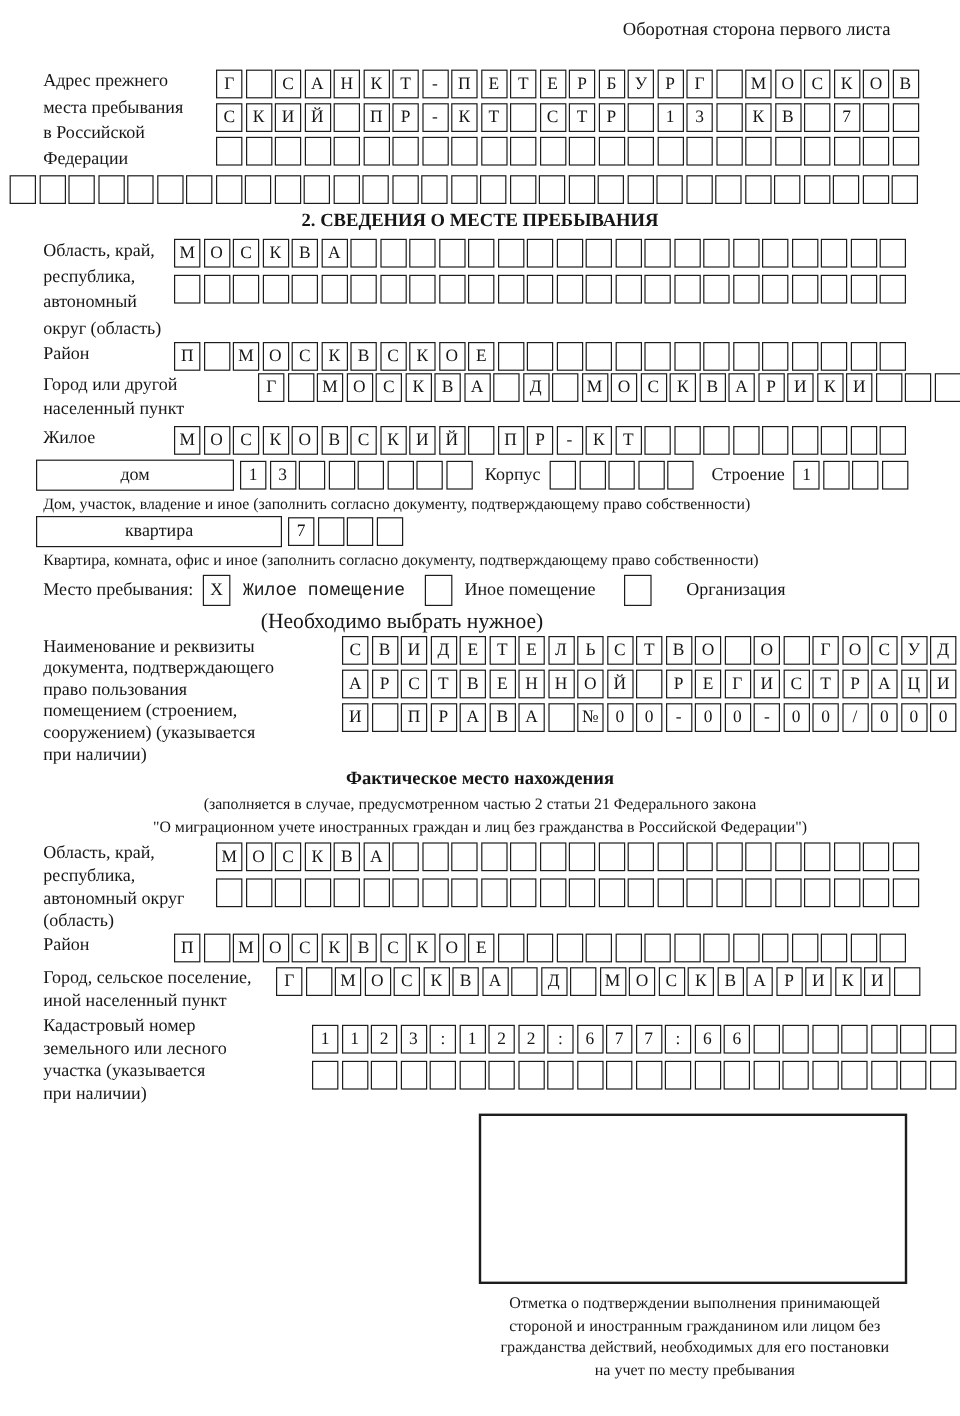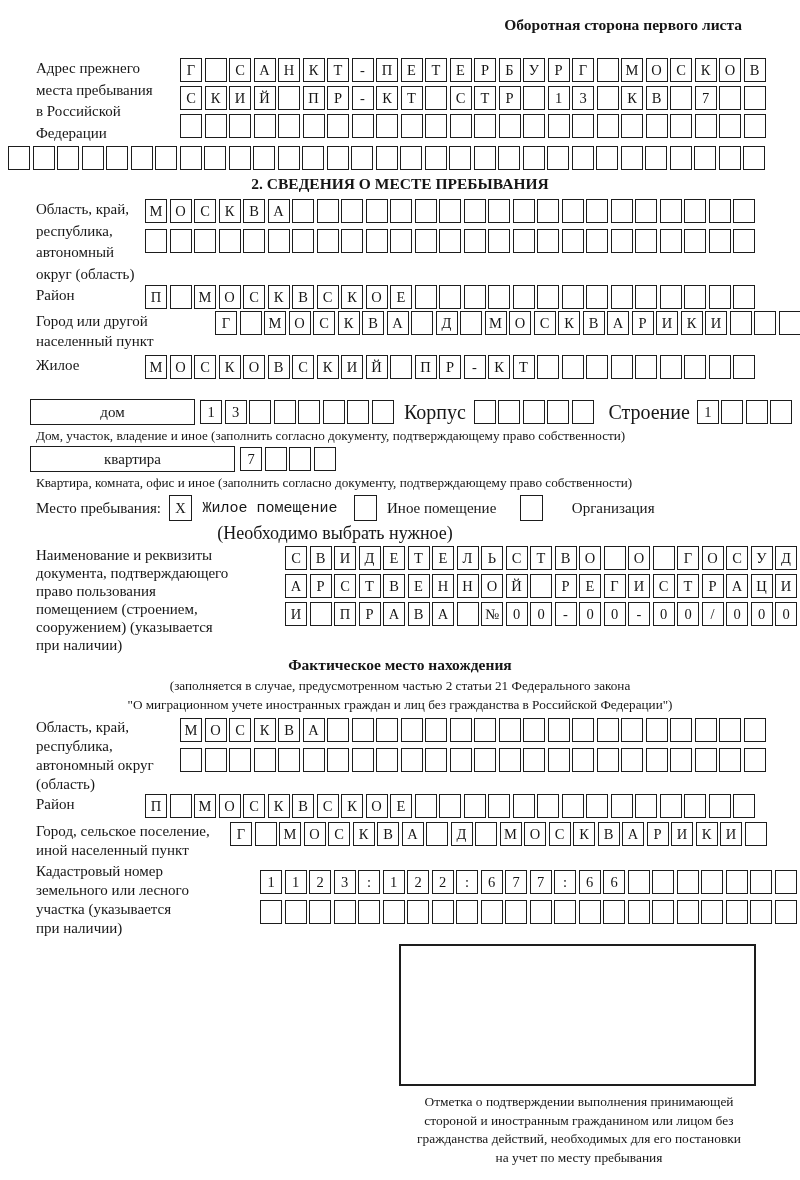--- a/index.html
+++ b/index.html
@@ -1,47 +1,47 @@
 <!DOCTYPE html>
 <html><head>
 <meta charset="utf-8">
 <style>
   html,body{margin:0;padding:0;background:#ffffff;}
   .page{
     position:relative;width:800px;height:1180px;background:#ffffff;
     color:#161616;font-family:"Liberation Serif","DejaVu Serif",serif;
     overflow:hidden;
   }
-  .side-title{margin:16px 58px 0 0;text-align:right;font-size:15.5px;font-weight:bold;}
+  .side-title{margin:16px 58px 0 0;text-align:right;font-size:15.5px;}
   .frow{display:flex;align-items:flex-start;}
   .flabel{margin-left:36px;flex:0 0 auto;font-size:15px;line-height:21.5px;}
   .flabel span{display:block;}
   .lw144{width:144px;} .lw109{width:109px;} .lw214{width:214px;line-height:18px;}
   .lw194{width:194px;line-height:19px;} .lw189{width:189px;line-height:19px;}
   .lh19{line-height:19px;}
   .gridcol{flex:0 0 auto;}
   .boxrow{display:flex;height:24px;}
   .mb4{margin-bottom:4px;} .mb6{margin-bottom:6px;}
   .cell{
     box-sizing:border-box;flex:0 0 auto;width:22px;height:24px;
     border:1.6px solid #1d1d1d;margin-right:2.5px;
     display:flex;align-items:center;justify-content:center;
     font-size:14.5px;line-height:1;
   }
   .row4{margin:2px 0 0 8px;}
   .note-center{margin-top:3px;text-align:center;font-size:13.2px;}
   .sec-header{margin-top:5px;text-align:center;font-weight:bold;font-size:15.5px;}
   .mt4{margin-top:4px;} .mt2{margin-top:2px;gap:35px;} .mt6{margin-top:6px;}
-  .dom-row{display:flex;align-items:center;margin:20px 0 0 30px;height:26px;}
+  .dom-row{display:flex;align-items:center;margin:4px 0 0 30px;height:26px;}
   .widebox{
     box-sizing:border-box;display:flex;align-items:center;justify-content:center;
     border:1.7px solid #1d1d1d;height:26px;font-size:15px;flex:0 0 auto;margin-right:5px;
   }
   .wb-dom{width:165px;} .wb-kv{width:205px;}
-  .inline-label{font-size:20px;flex:0 0 auto;}
+  .inline-label{font-size:15px;flex:0 0 auto;}
   .korpus{margin:0 8px 0 8px;} .stroenie{margin:0 7px 0 12px;}
   .caption{margin:3px 0 0 36px;font-size:13.2px;line-height:16px;}
   .mesto-row{display:flex;align-items:center;margin:4px 0 0 36px;height:26px;font-size:15px;}
   .cb{width:23px;height:26px;}
   .cb1{margin-left:8px;} .opt1{margin-left:8px;font-family:Liberation Mono, monospace;} .cb2{margin-left:16px;}
   .opt2{margin-left:8px;} .cb3{margin-left:24px;} .opt3{margin-left:26px;}
   .nado{margin:2px 0 0 120px;width:430px;text-align:center;font-size:18px;}
   .fact-note{margin-top:2px;text-align:center;font-size:13.2px;line-height:19px;}
   .fact-note div{white-space:nowrap;}
   .kad-grid{padding-top:8px;}

